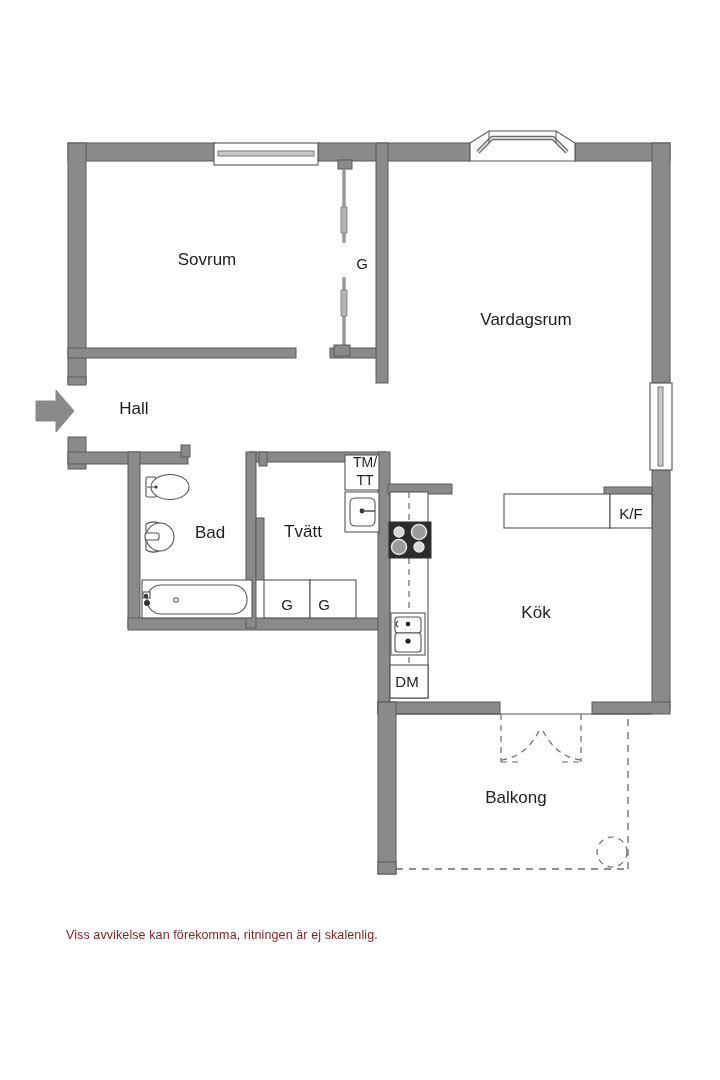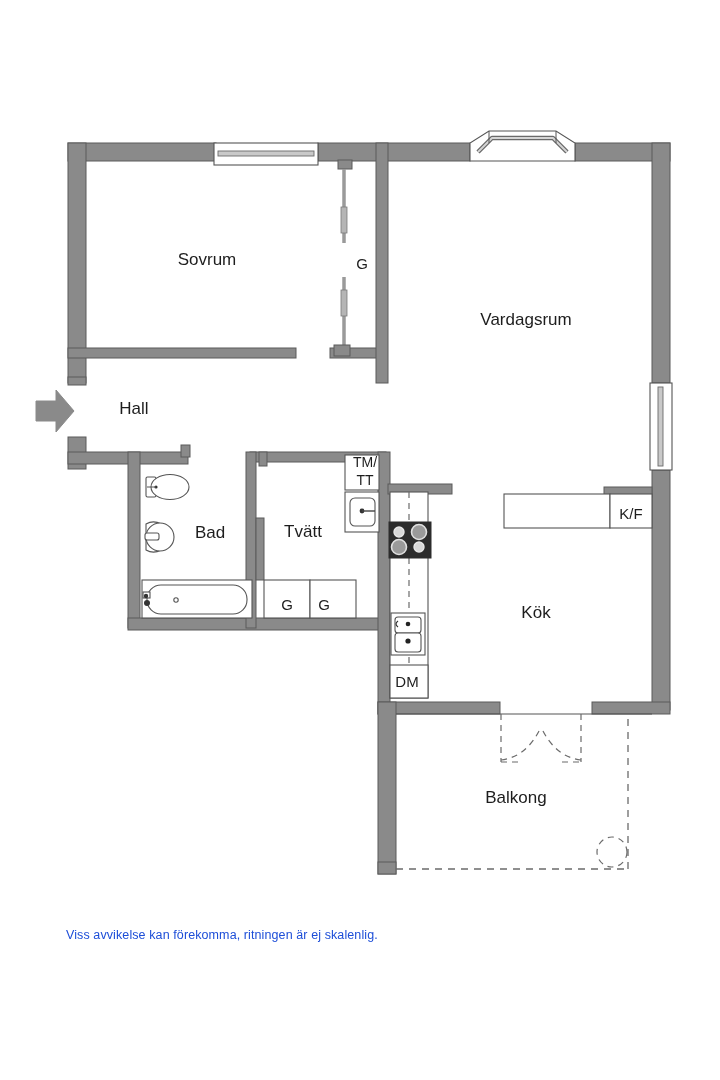--- a/index.html
+++ b/index.html
@@ -47,21 +47,21 @@
     fill: #1d1d1d;
     text-anchor: middle;
     dominant-baseline: middle;
   }
   .caption-text {
     position: absolute;
     left: 66px;
     top: 928px;
     font-family: "Liberation Sans", sans-serif;
     font-size: 12.5px;
-    color: #1d4ed8;
+    color: #7f1d1d;
     letter-spacing: 0.1px;
     white-space: nowrap;
   }
 </style>
 </head>
 <body>
 
 <div id="floorplan-root">
 
 <svg class="plan" viewBox="0 0 720 1080" xmlns="http://www.w3.org/2000/svg">

